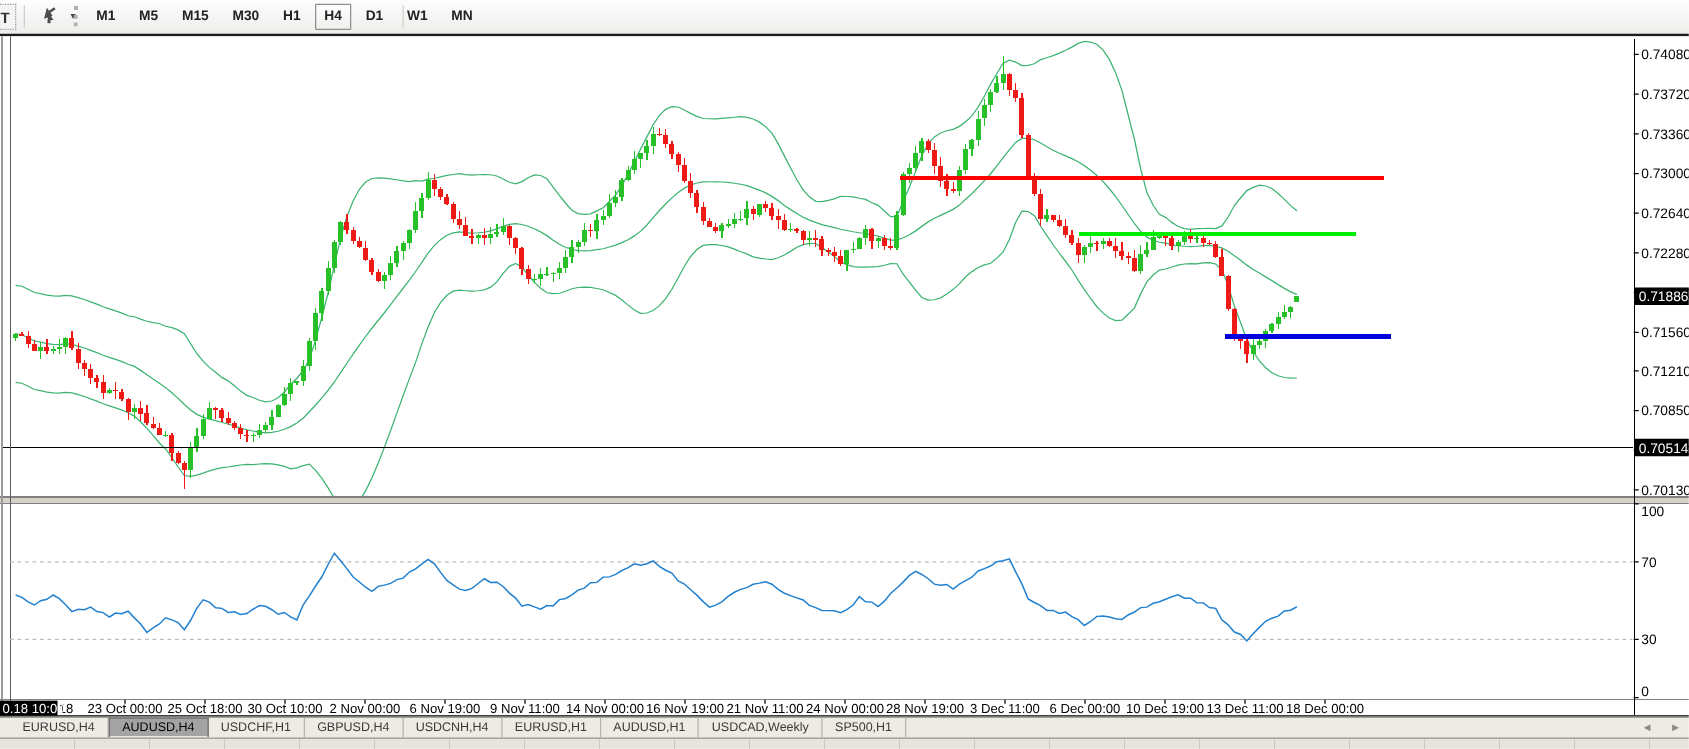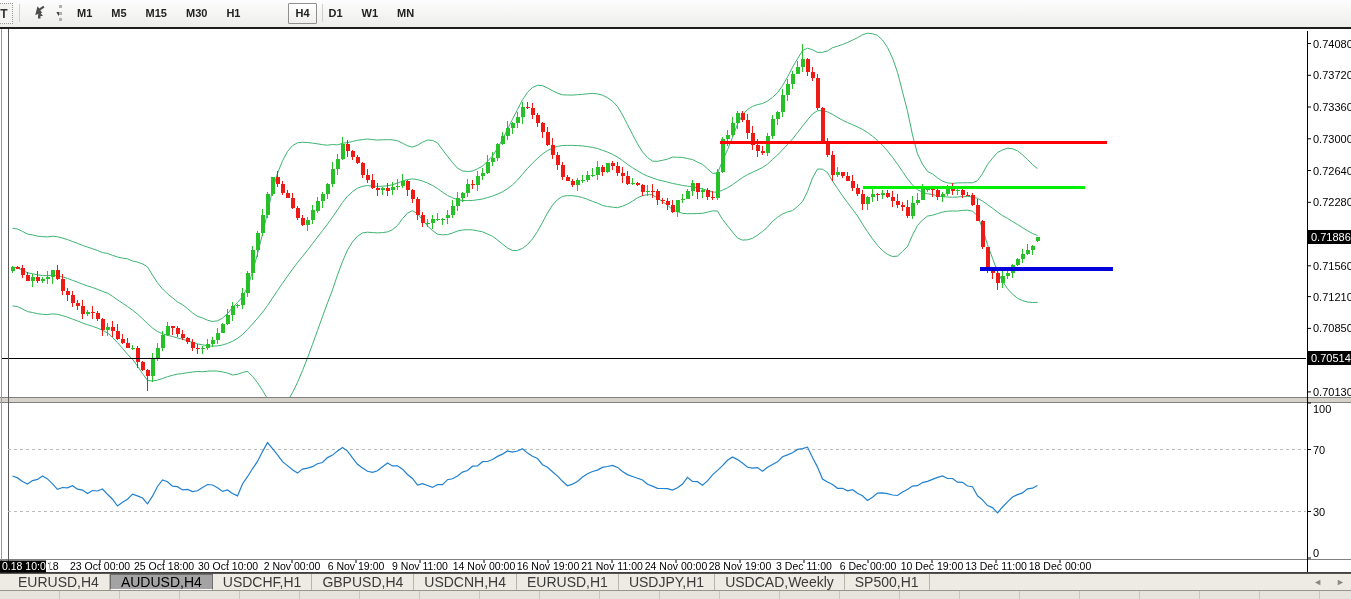--- a/index.html
+++ b/index.html
@@ -13,21 +13,21 @@
   .tool-t{position:absolute;left:-5px;top:3px;width:16px;height:19px;border:1px dotted #9a9a9a;
     font-size:12px;font-weight:bold;color:#333;display:flex;align-items:center;justify-content:center;background:#f4f4f2;}
   .tb-sep{position:absolute;top:4px;width:1px;height:18px;background:#cfcfcd;}
   .arrow-tool{position:absolute;left:27px;top:3px;width:24px;height:20px;display:flex;align-items:center;justify-content:center;}
   .tool-caret{position:absolute;left:52px;top:3px;width:13px;height:20px;color:#444;font-size:7px;
     display:flex;align-items:center;justify-content:center;}
   .tb-grip{position:absolute;left:59px;top:5px;height:16px;width:3px;border-left:3px dotted #b0b0ae;}
   .tf-row{position:absolute;left:70px;top:3px;height:21px;display:flex;align-items:center;}
   .tf-btn{height:19px;line-height:19px;padding:0 6px;margin-right:5px;font-size:11px;color:#222;
     border:1px solid transparent;border-radius:1px;cursor:default;font-weight:bold;}
-  .tf-btn.active{background:linear-gradient(#ffffff,#f0efec);border:1px solid #8f8f8f;margin-left:36px;}
+  .tf-btn.active{background:linear-gradient(#ffffff,#f0efec);border:1px solid #8f8f8f;}
   .tb-sep2{position:absolute;left:322px;top:4px;width:1px;height:18px;background:#cfcfcd;}
   .top-border{position:absolute;left:0;top:27px;width:1351px;height:2px;background:#1c1c1c;}
 
   
   .chart-header{position:absolute;left:12px;top:33px;height:13px;display:flex;align-items:center;font-size:11px;color:#000;}
   .collapse-tri{font-size:8px;margin-right:7px;color:#000;}
   .redbtn{background:linear-gradient(#de4a3b,#b8170b);border:1px solid #9e1208;color:#fff;
     display:flex;align-items:center;justify-content:center;box-sizing:border-box;}
   .sell-btn{position:absolute;left:10px;top:50px;width:45px;height:21px;font-size:12px;}
   .buy-btn{position:absolute;left:175px;top:50px;width:51px;height:21px;font-size:12px;}
@@ -46,21 +46,21 @@
   .sell-box{left:8px;top:74px;width:105px;}
   .buy-box{left:118px;top:74px;width:110px;}
 
   .rsi-label{position:absolute;left:11px;top:404px;font-size:11px;color:#000;}
 
   
   svg.chart{position:absolute;left:0;top:29px;}
 
   
   .tabbar{position:absolute;left:0;top:573px;width:1351px;height:17px;background:#edebe3;
-    border-top:1px solid #55544f;display:flex;align-items:stretch;padding-left:8px;box-sizing:border-box;font-size:14px;}
+    border-top:1px solid #55544f;display:flex;align-items:stretch;padding-left:8px;box-sizing:border-box;font-size:10px;}
   .tab{display:flex;align-items:center;padding:0 10px;color:#3a3a3a;border-right:1px solid #b7b4aa;white-space:nowrap;}
   .tab.active{background:#a3a3a3;border:1px solid #6e6e6e;border-bottom:1px solid #fff;color:#000;position:relative;top:0;}
   .tab-arrows{position:absolute;right:6px;top:573px;height:17px;display:flex;align-items:center;gap:14px;
     color:#8a8a84;font-size:9px;}
   .bottomstrip{position:absolute;left:0;top:590px;width:1351px;height:9px;background:#e6e4dc;border-top:1px solid #96948c;
     background-image:repeating-linear-gradient(90deg,transparent 0 59px,#c9c7bf 59px 60px);box-sizing:border-box;}
 </style>
 </head>
 <body>
 
@@ -647,21 +647,21 @@
       </g>
     </svg>
 
   <div class="tabbar" id="tabbar">
       <div class="tab">EURUSD,H4</div>
       <div class="tab active">AUDUSD,H4</div>
       <div class="tab">USDCHF,H1</div>
       <div class="tab">GBPUSD,H4</div>
       <div class="tab">USDCNH,H4</div>
       <div class="tab">EURUSD,H1</div>
-      <div class="tab">USDJPY,H1</div>
+      <div class="tab">AUDUSD,H1</div>
       <div class="tab">USDCAD,Weekly</div>
       <div class="tab">SP500,H1</div>
     </div>
   <div class="tab-arrows">
     <span>◄</span>
     <span>►</span>
   </div>
   <div class="bottomstrip"></div>
 </div>
 

